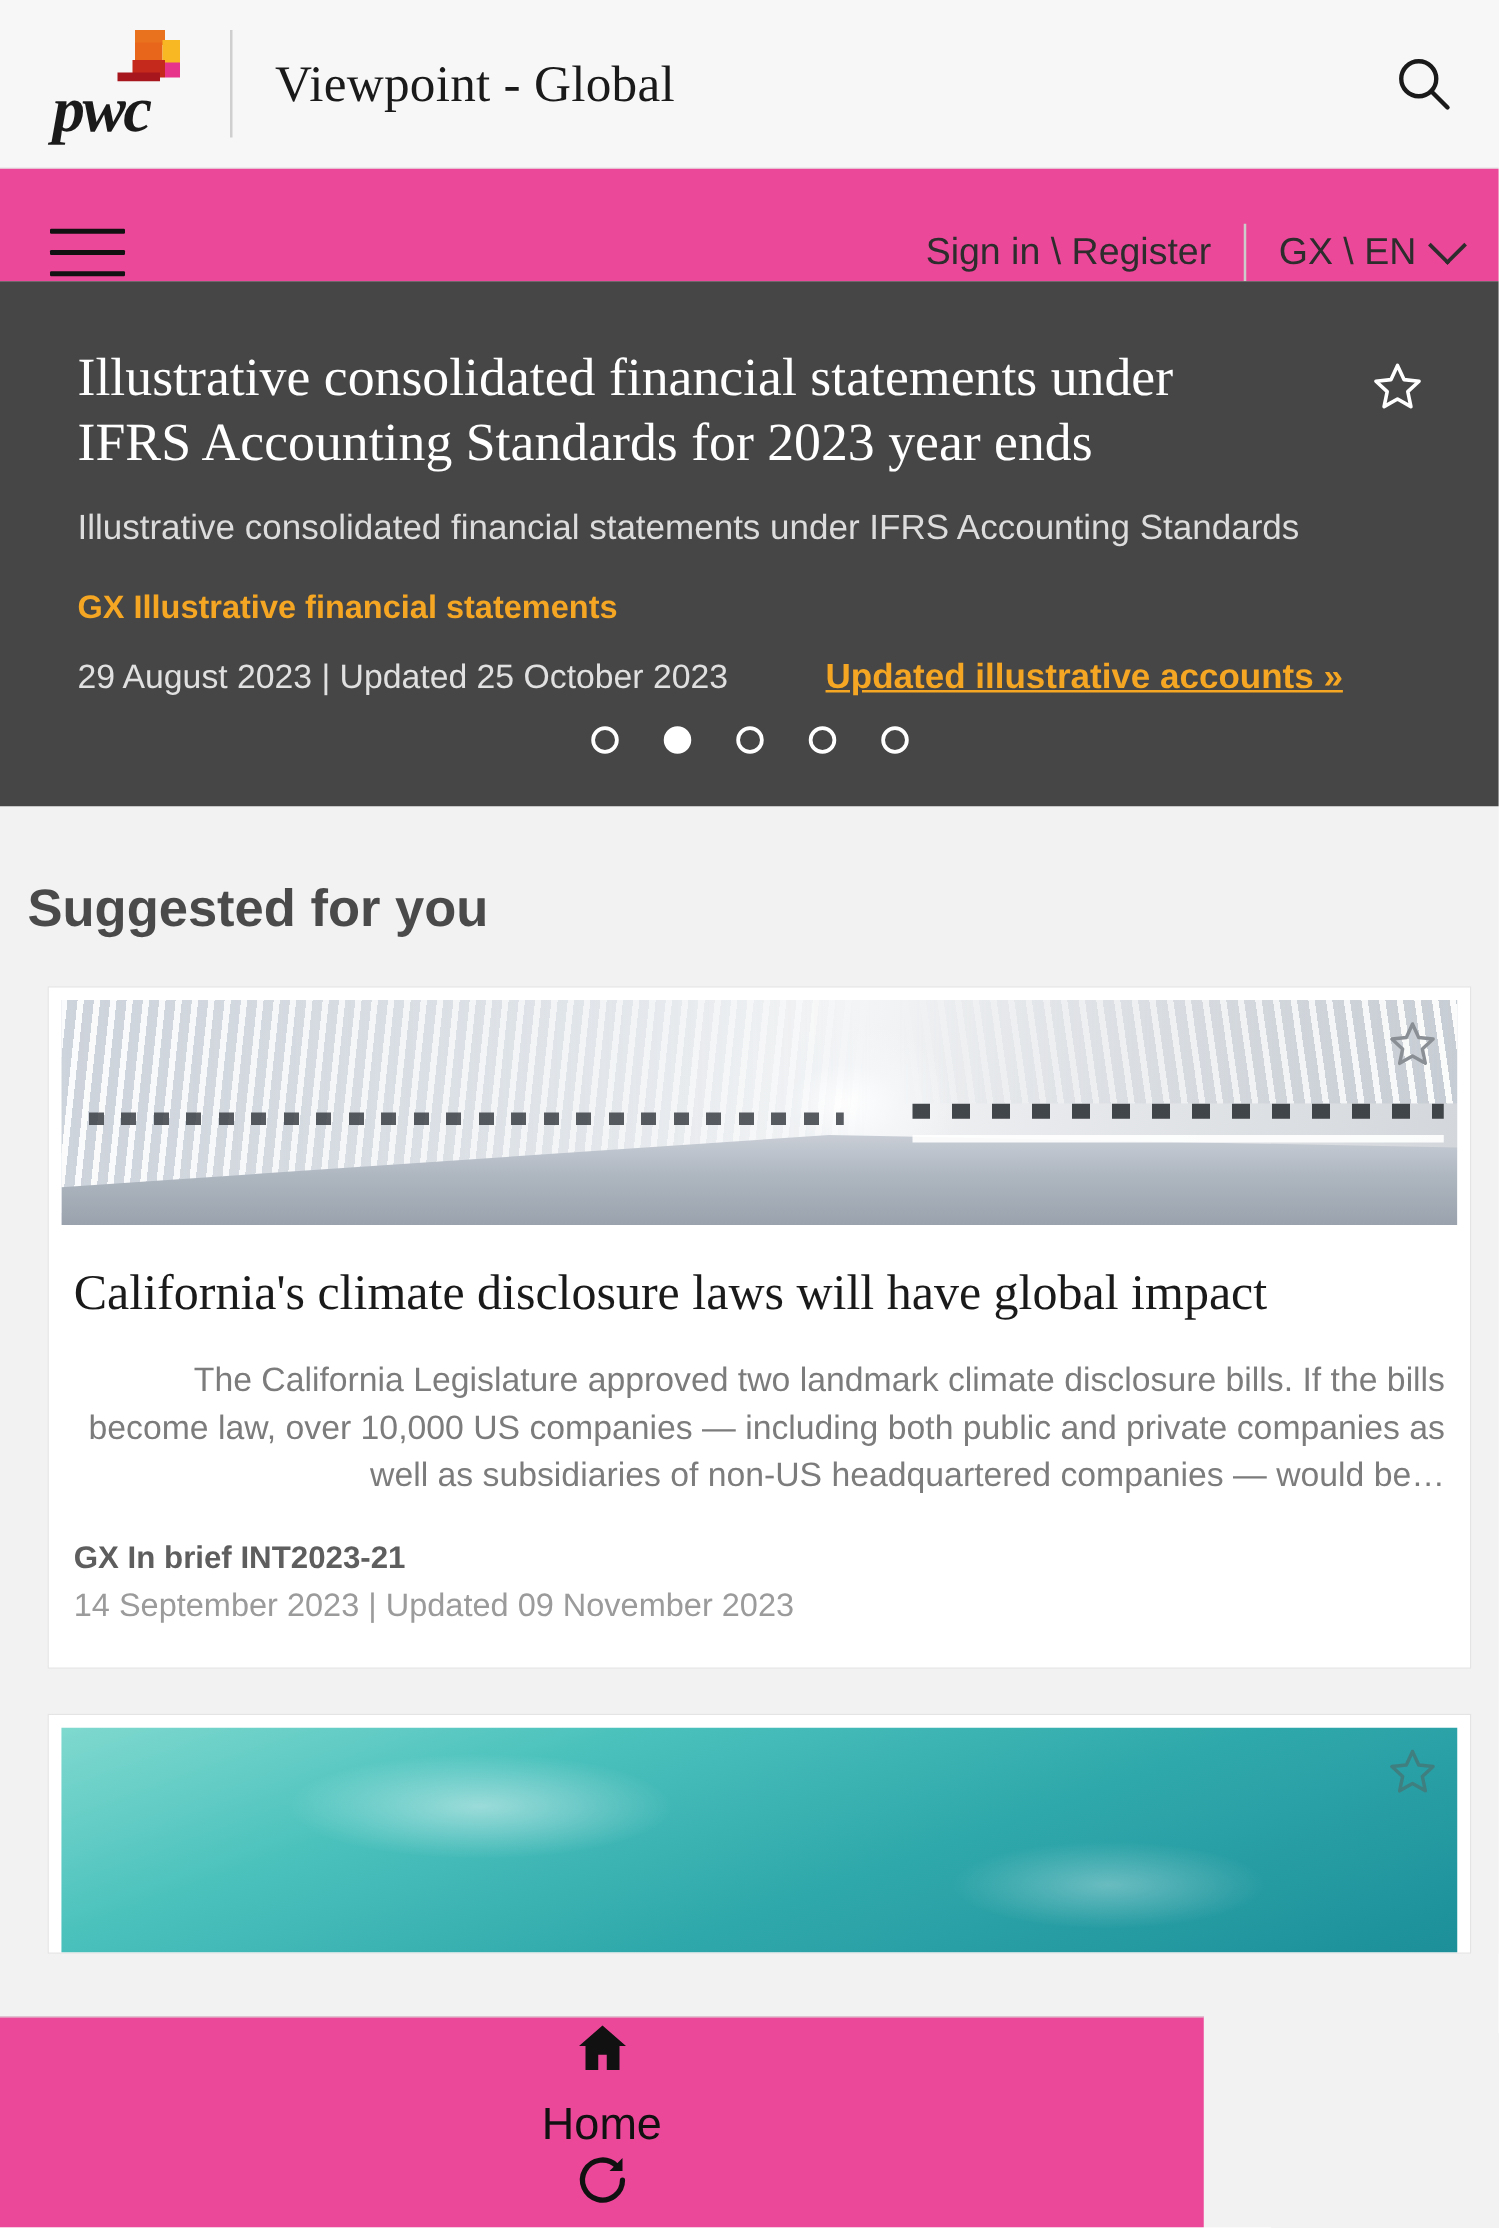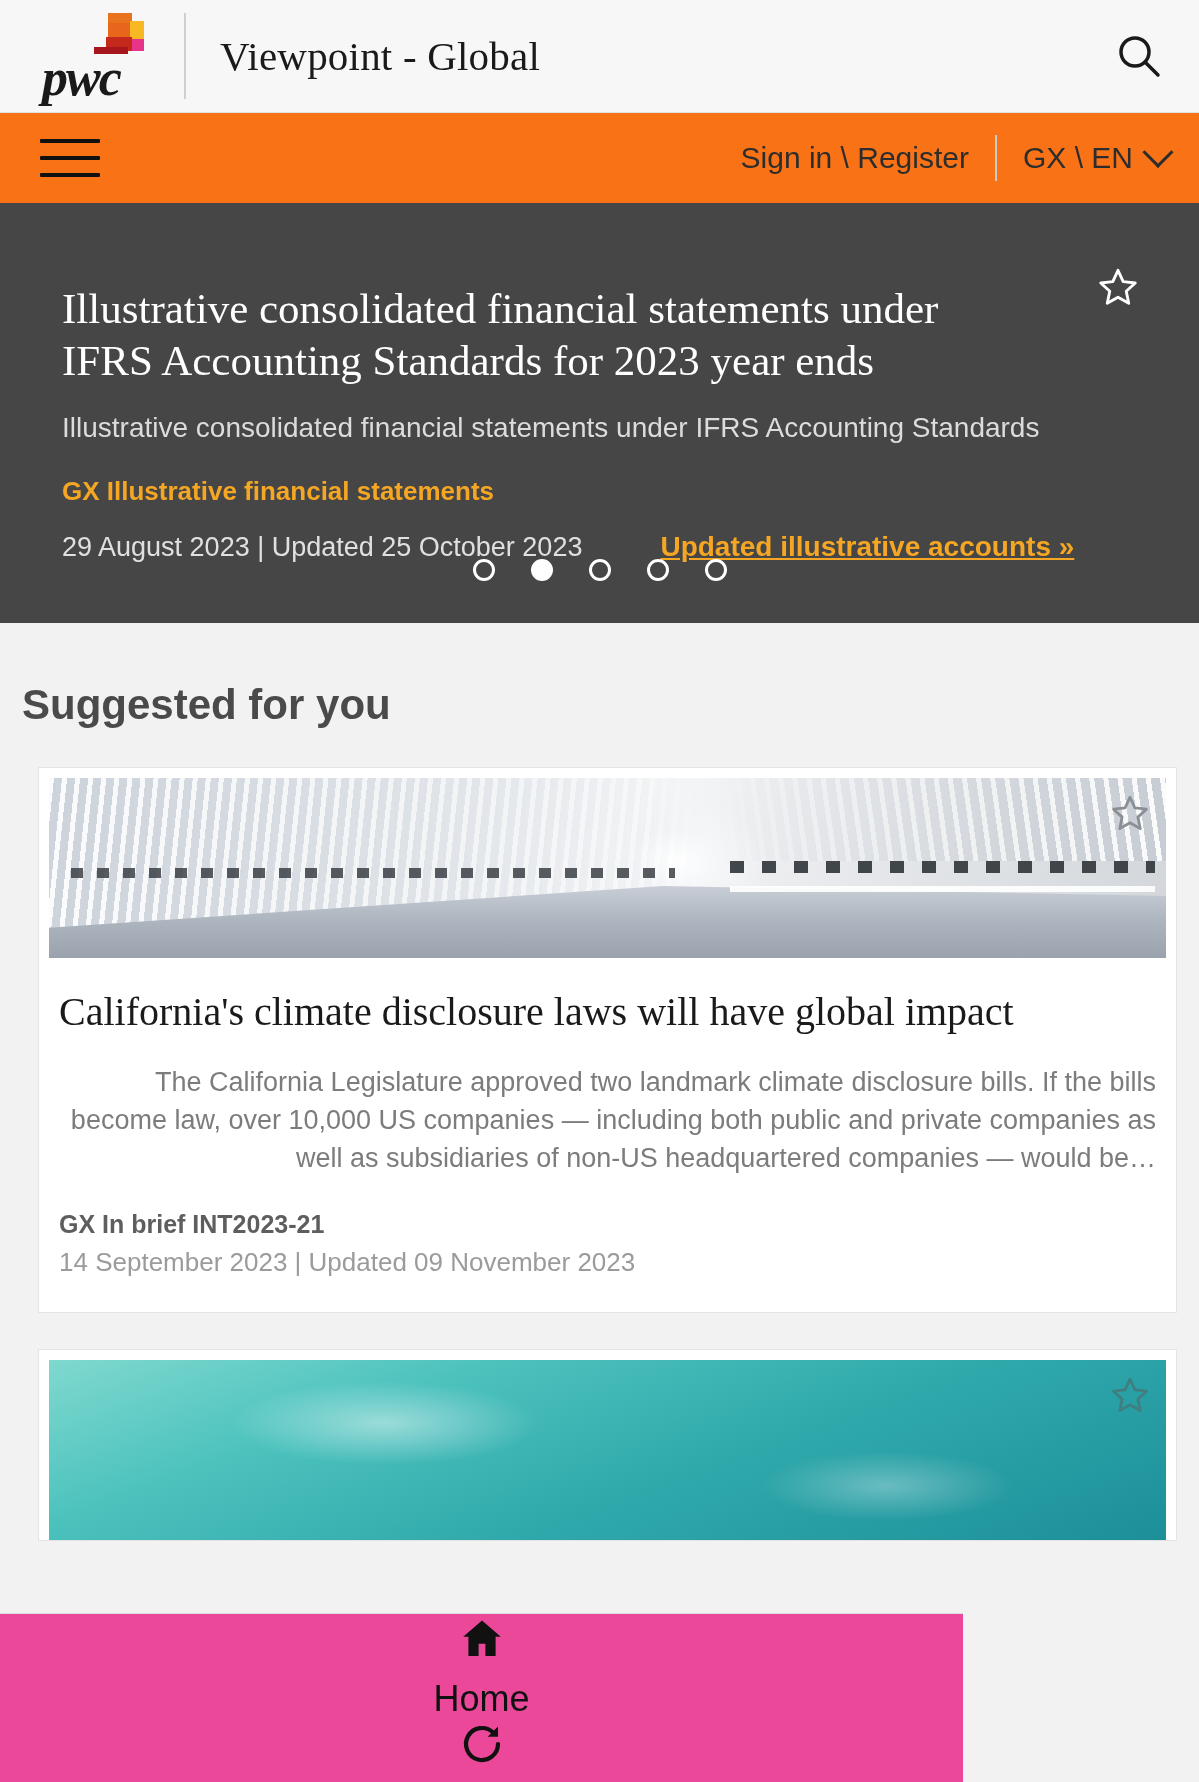--- a/index.html
+++ b/index.html
@@ -7,21 +7,21 @@
     width: 1199px;
     height: 1782px;
     background: #ffffff;
     font-family: "Liberation Sans", sans-serif;
     overflow: hidden;
   }
   .page { position: relative; width: 1199px; height: 1782px; background: #f2f2f2; }
 
   
   .brandbar {
-    height: 113px;
+    height: 135px;
     background: #f7f7f7;
     border-bottom: 1px solid #e2e2e2;
     display: flex;
     align-items: center;
     padding: 0 30px 0 42px;
   }
   .logo-wrap { width: 120px; display: flex; flex-direction: column; align-items: flex-start; }
   .logo-blocks { position: relative; width: 62px; height: 42px; margin-left: 52px; }
   .logo-blocks i { position: absolute; display: block; }
   .b1 { left: 14px; top: 2px;  width: 24px; height: 12px; background: #e8721d; }
@@ -46,37 +46,37 @@
     font-size: 41px;
     color: #1a1a1a;
     letter-spacing: 0.2px;
     flex: 1;
   }
   .search-btn { width: 60px; height: 60px; display: flex; align-items: center; justify-content: center; }
 
   
   .navbar {
     height: 90px;
-    background: #f97316;
+    background: #ec4899;
     display: flex;
-    align-items: center;
+    align-items: flex-end;
     padding: 0 30px 0 40px;
   }
   .hamburger { width: 60px; height: 46px; display: flex; flex-direction: column; justify-content: space-between; padding: 4px 0; }
   .hamburger span { display: block; height: 4px; background: #111; border-radius: 1px; }
   .nav-right { margin-left: auto; display: flex; align-items: center; }
   .nav-link { font-size: 30px; color: #2d2d2d; }
   .nav-sep { width: 2px; height: 46px; background: #cccccc; margin: 0 26px; }
   .lang { font-size: 30px; color: #2d2d2d; display: flex; align-items: center; gap: 14px; }
   .chev { display: inline-block; width: 22px; height: 22px; border-right: 3px solid #2d2d2d; border-bottom: 3px solid #2d2d2d; transform: rotate(45deg) translate(-4px,-4px); }
 
   
   .hero {
     background: #464646;
-    padding: 80px 62px 0 62px;
+    padding: 52px 62px 0 62px;
     height: 420px;
     position: relative;
   }
   .hero-title {
     font-family: "Liberation Serif", serif;
     color: #ffffff;
     font-size: 43px;
     line-height: 1.22;
     max-width: 900px;
     font-weight: normal;

